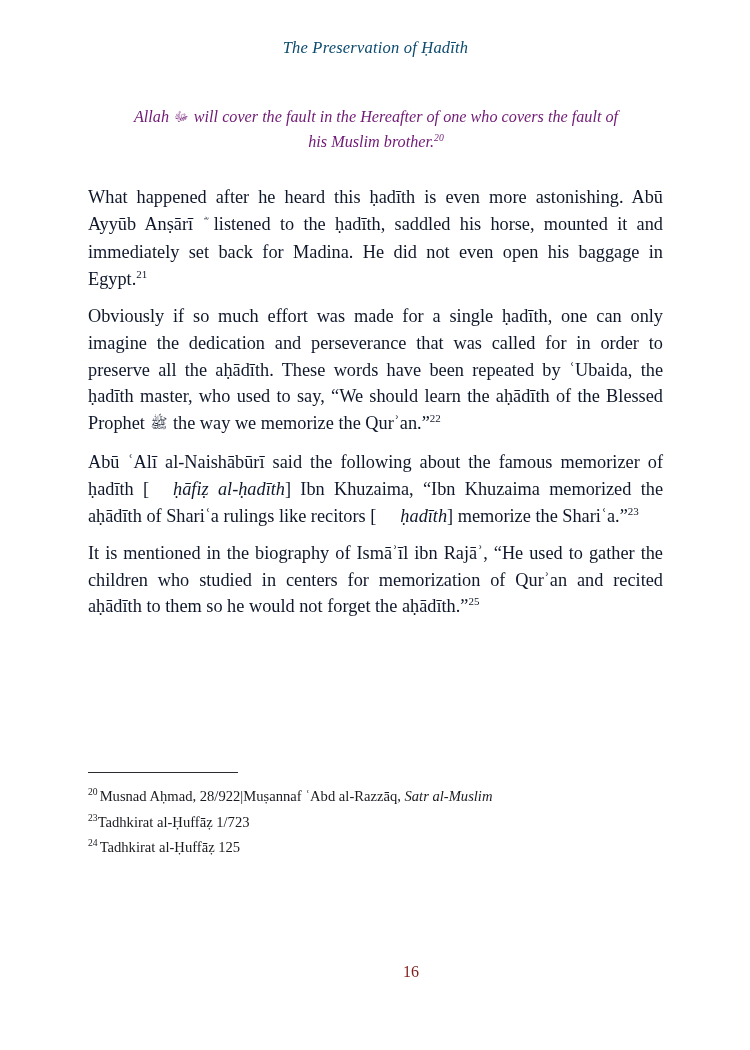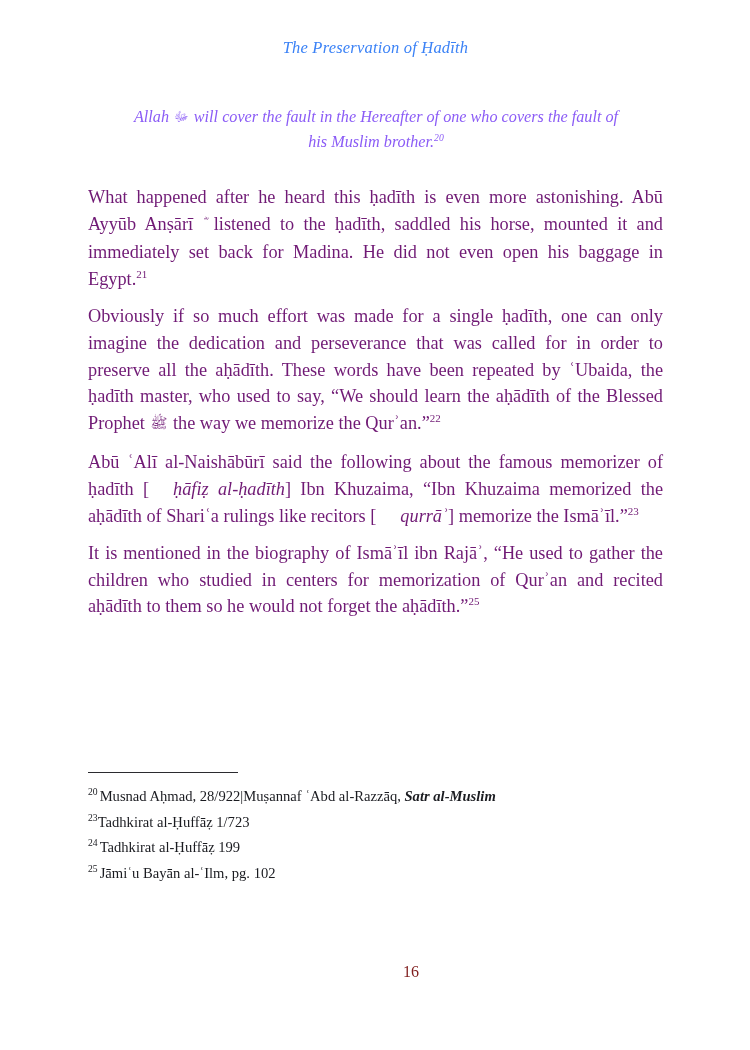--- a/index.html
+++ b/index.html
@@ -23,34 +23,34 @@
   
   .running-header {
     position: absolute;
     top: 38px;
     left: 88px;
     width: 575px;
     text-align: center;
     font-style: italic;
     font-size: 16.5px;
     letter-spacing: 0.2px;
-    color: #3b82f6;
+    color: #0c4a6e;
   }
 
   
   .epigraph {
     position: absolute;
     top: 105px;
     left: 130px;
     width: 492px;
     text-align: center;
     font-style: italic;
     font-size: 16.2px;
     line-height: 25px;
-    color: #8b5cf6;
+    color: #701a75;
   }
   .epigraph .hon {
     font-style: normal;
     font-size: 13px;
     position: relative;
     top: -1px;
     padding: 0 1px;
   }
 
   
@@ -59,21 +59,21 @@
     top: 184px;
     left: 88px;
     width: 575px;
   }
   .para {
     text-align: justify;
     text-justify: inter-word;
     font-size: 18.3px;
     line-height: 26.6px;
     margin: 0 0 11px 0;
-    color: #701a75;
+    color: #0f172a;
     hyphens: none;
   }
   .para:last-child { margin-bottom: 16px; }
   .para .hon {
     font-size: 14px;
     position: relative;
     top: -1px;
     padding: 0 1px;
   }
   .para i, .para em { font-style: italic; margin-left: 24px; }
@@ -103,21 +103,21 @@
     color: #1a1b20;
     white-space: nowrap;
   }
   .fn sup {
     font-size: 0.66em;
     vertical-align: super;
     line-height: 0;
     margin-right: 2px;
   }
   .fn.tight sup { margin-right: 0; }
-  .fn i { font-style: italic; font-weight: bold; }
+  .fn i { font-style: italic; }
 
   
   .folio {
     position: absolute;
     top: 963px;
     left: 6px;
     width: 750px;
     text-align: center;
     font-size: 16px;
     color: #7f1d1d;
@@ -135,36 +135,35 @@
     <span>Allah </span><span class="hon">ﷻ</span><span> will cover the fault in the Hereafter of one who covers</span>
     <span>the fault of his Muslim brother.</span><sup>20</sup>
   </div>
 
   <div class="body-block">
 
     <p class="para"><span>What happened after he heard this ḥadīth is even more astonishing. Abū Ayyūb Anṣārī </span><span class="hon">ؓ</span><span> listened to the ḥadīth, saddled his horse, mounted it and immediately set back for Madina. He did not even open his baggage in Egypt.</span><sup>21</sup></p>
 
     <p class="para"><span>Obviously if so much effort was made for a single ḥadīth, one can only imagine the dedication and perseverance that was called for in order to preserve all the aḥādīth. These words have been repeated by ʿUbaida, the ḥadīth master, who used to say, “We should learn the aḥādīth of the Blessed Prophet </span><span class="hon">ﷺ</span><span> the way we memorize the Qurʾan.”</span><sup>22</sup></p>
 
-    <p class="para"><span>Abū ʿAlī al-Naishābūrī said the following about the famous memorizer of ḥadīth [</span><i>ḥāfiẓ al-ḥadīth</i><span>] Ibn Khuzaima, “Ibn Khuzaima memorized the aḥādīth of Shariʿa rulings like recitors [</span><i>qurrāʾ</i><span>] memorize the Ismāʾīl.”</span><sup>23</sup></p>
+    <p class="para"><span>Abū ʿAlī al-Naishābūrī said the following about the famous memorizer of ḥadīth [</span><i>ḥāfiẓ al-ḥadīth</i><span>] Ibn Khuzaima, “Ibn Khuzaima memorized the aḥādīth of Shariʿa rulings like recitors [</span><i>ḥadīth</i><span>] memorize the Shariʿa.”</span><sup>23</sup></p>
 
 
     <p class="para"><span>It is mentioned in the biography of Ismāʾīl ibn Rajāʾ, “He used to gather the children who studied in centers for memorization of Qurʾan and recited aḥādīth to them so he would not forget the aḥādīth.”</span><sup>25</sup></p>
 
   </div>
 
   <div class="footnotes">
     <div class="fn-rule"></div>
 
     <p class="fn"><sup>20</sup><span>Musnad Aḥmad, 28/922|Muṣannaf ʿAbd al-Razzāq, </span><i>Satr al-Muslim</i></p>
 
 
 
     <p class="fn tight"><sup>23</sup><span>Tadhkirat al-Ḥuffāẓ 1/723</span></p>
 
-    <p class="fn"><sup>24</sup><span>Tadhkirat al-Ḥuffāẓ 199</span></p>
+    <p class="fn"><sup>24</sup><span>Tadhkirat al-Ḥuffāẓ 125</span></p>
 
-    <p class="fn"><sup>25</sup><span>Jāmiʿu Bayān al-ʿIlm, pg. 102</span></p>
   </div>
 
   <div class="folio">16</div>
 
 </div>
 
 </body></html>

